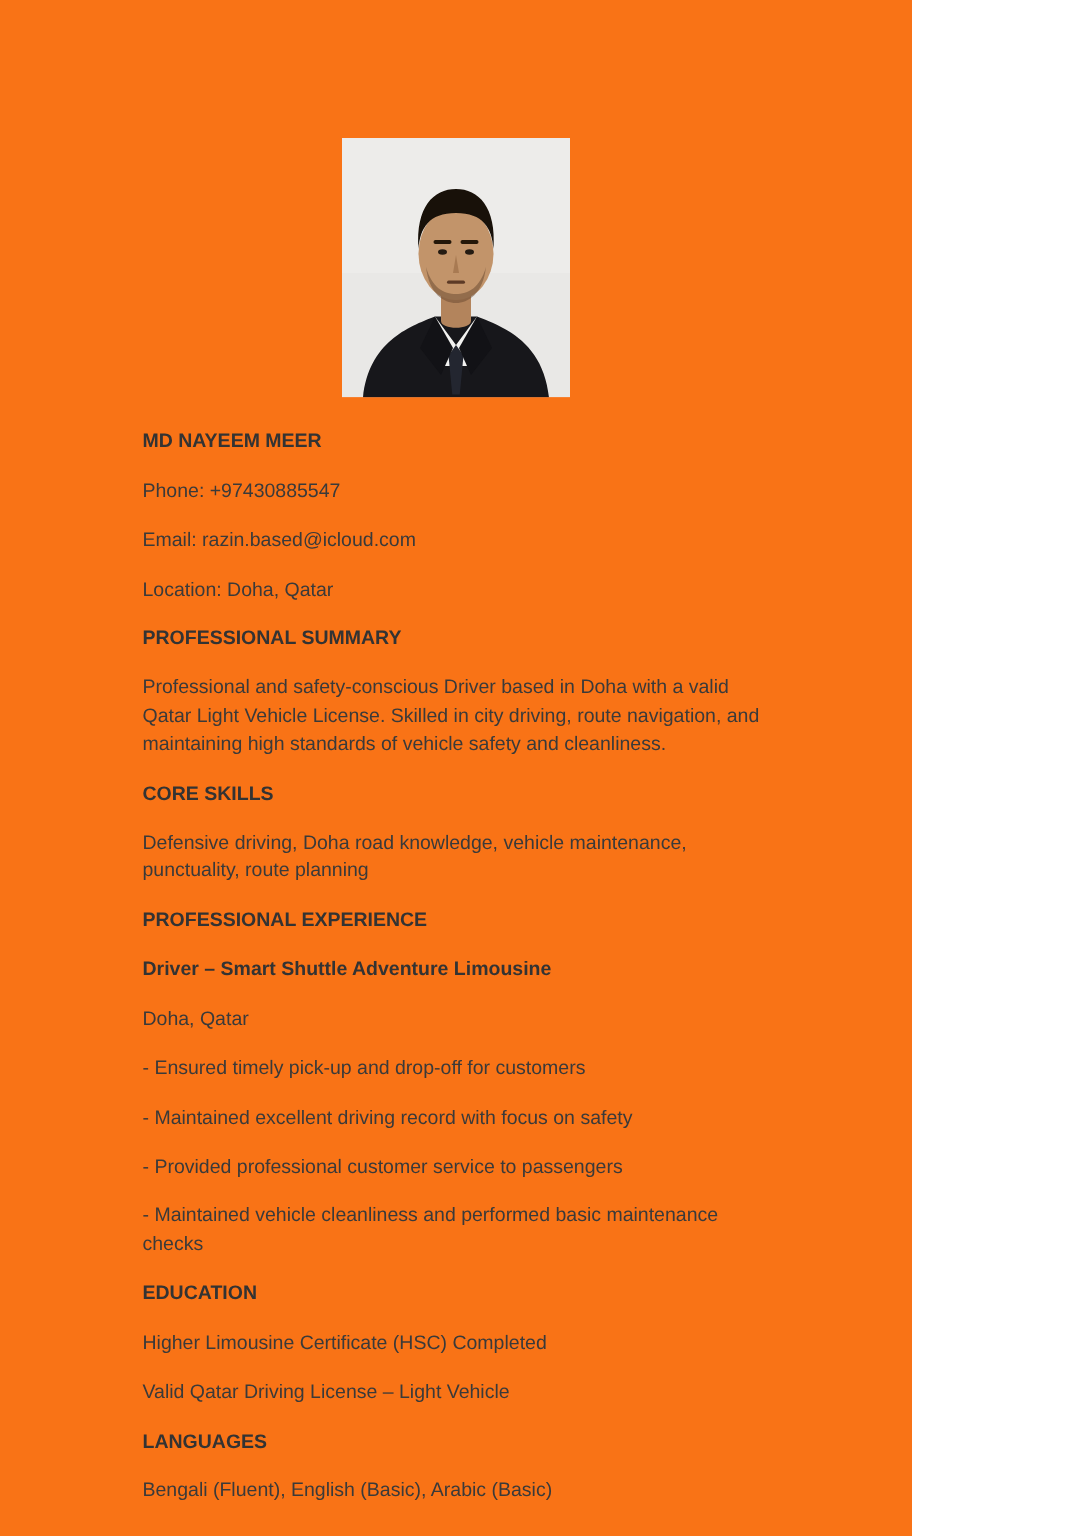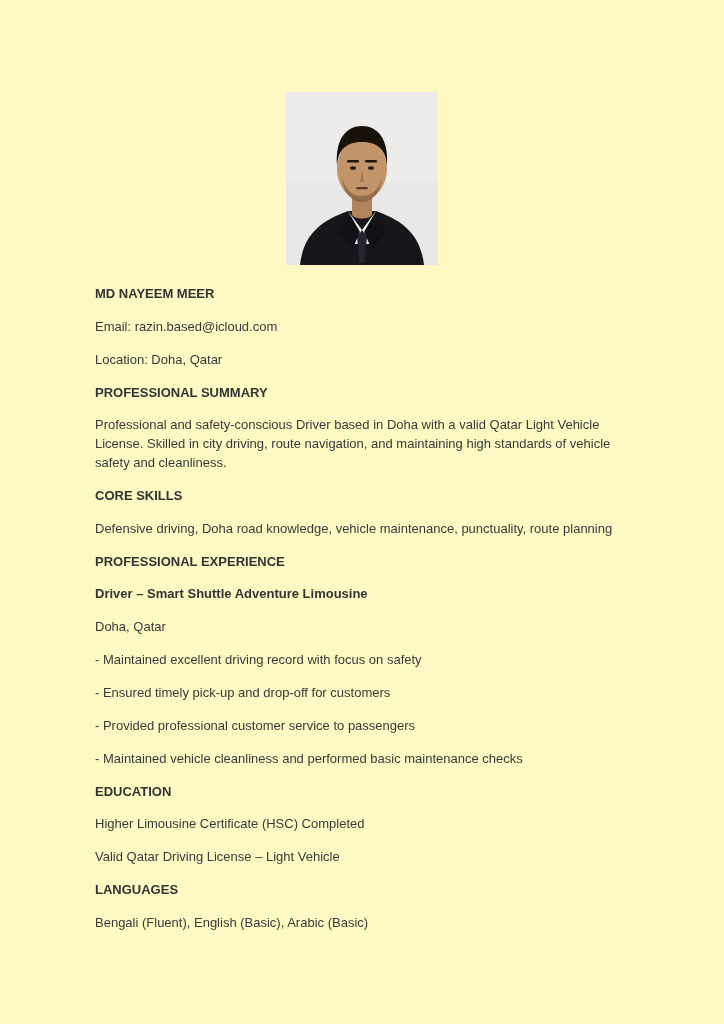--- a/index.html
+++ b/index.html
@@ -2,23 +2,23 @@
 <html><head>
 <meta charset="utf-8">
 <style>
   html, body {
     margin: 0;
     padding: 0;
     background: #ffffff;
   }
   .page {
     position: relative;
-    width: 724px;
+    width: 608px;
     height: 1024px;
-    background: #fef9c3;
+    background: #f97316;
     font-family: "Liberation Sans", "DejaVu Sans", sans-serif;
     color: #3a3a3a;
     overflow: hidden;
     box-sizing: border-box;
   }
   .photo-wrap {
     width: 152px;
     height: 173px;
     margin: 92px auto 0 auto;
     overflow: hidden;
@@ -85,34 +85,35 @@
       <path d="M76 78 L74 90 L78 90 Z" fill="#a87a52"></path>
 
       <rect x="70" y="95" width="12" height="2.2" rx="1.1" fill="#5c3a26"></rect>
     </svg>
   </div>
 
   <div class="content">
 
     <p class="bold">MD NAYEEM MEER</p>
 
+    <p>Phone: +97430885547</p>
     <p>Email: razin.based@icloud.com</p>
     <p>Location: Doha, Qatar</p>
 
     <p class="heading">PROFESSIONAL SUMMARY</p>
     <p>Professional and safety-conscious Driver based in Doha with a valid Qatar Light Vehicle License. Skilled in city driving, route navigation, and maintaining high standards of vehicle safety and cleanliness.</p>
 
     <p class="heading">CORE SKILLS</p>
     <p>Defensive driving, Doha road knowledge, vehicle maintenance, punctuality, route planning</p>
 
     <p class="heading">PROFESSIONAL EXPERIENCE</p>
     <p class="bold">Driver – Smart Shuttle Adventure Limousine</p>
     <p>Doha, Qatar</p>
+    <p>- Ensured timely pick-up and drop-off for customers</p>
     <p>- Maintained excellent driving record with focus on safety</p>
-    <p>- Ensured timely pick-up and drop-off for customers</p>
     <p>- Provided professional customer service to passengers</p>
     <p>- Maintained vehicle cleanliness and performed basic maintenance checks</p>
 
     <p class="heading">EDUCATION</p>
     <p>Higher Limousine Certificate (HSC) Completed</p>
 
     <p>Valid Qatar Driving License – Light Vehicle</p>
 
     <p class="heading">LANGUAGES</p>
     <p>Bengali (Fluent), English (Basic), Arabic (Basic)</p>

